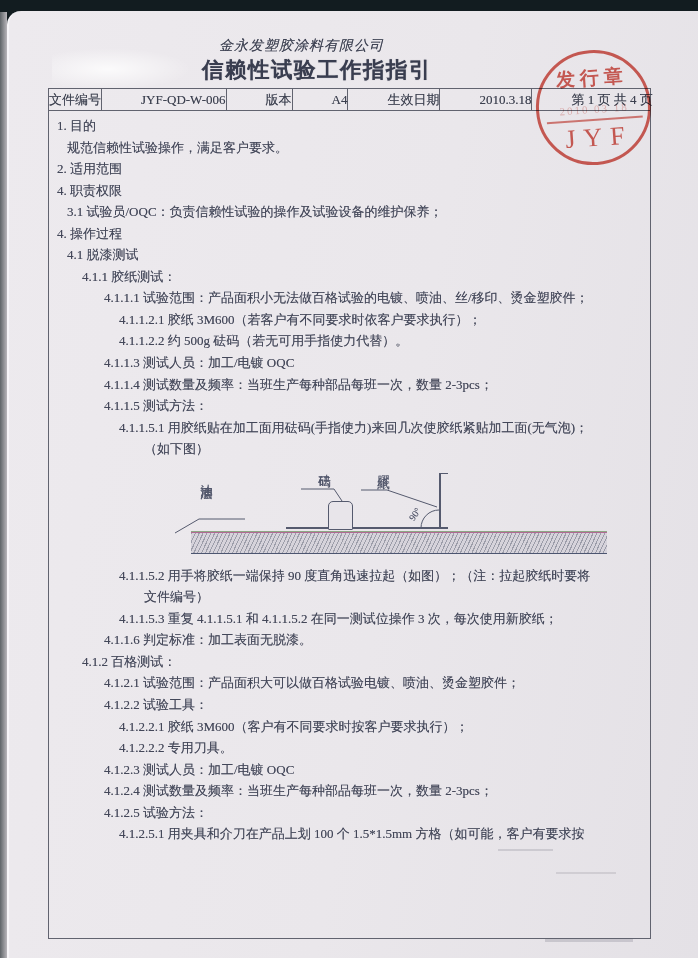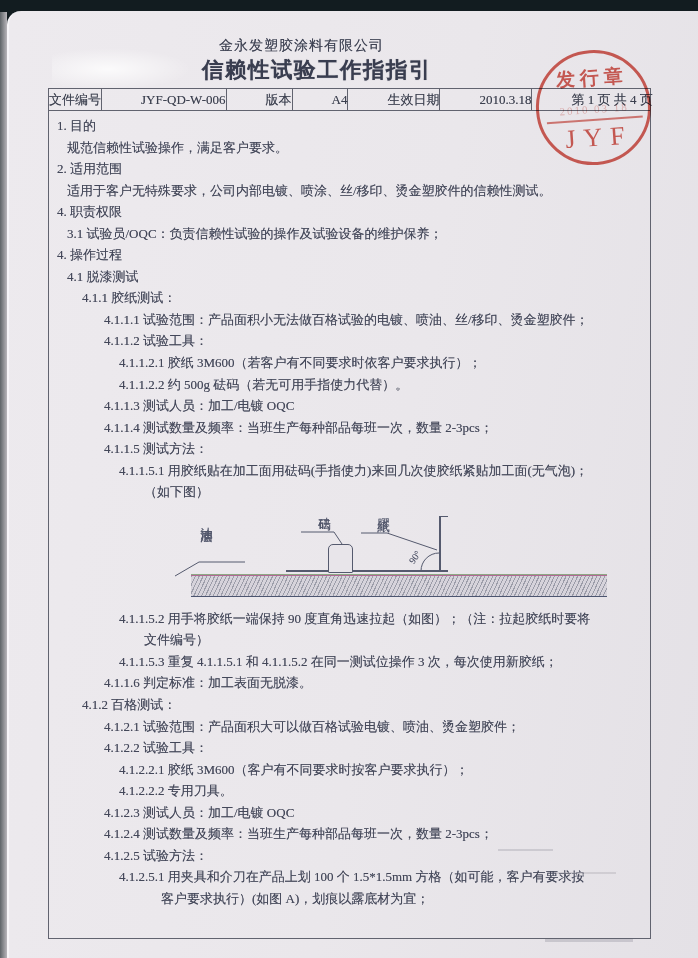--- a/index.html
+++ b/index.html
@@ -6,21 +6,21 @@
   .screen{position:relative;width:698px;height:958px;background:#121c20;overflow:hidden;
           font-family:"Liberation Serif","DejaVu Serif",serif;}
   .left-edge{position:absolute;left:0;top:12px;width:7px;height:946px;
              background:linear-gradient(90deg,#5f6468,#b8b5ba);}
   .paper{position:absolute;left:7px;top:11px;width:691px;height:947px;
          background:linear-gradient(100deg,#edeaee 0%,#eae7eb 55%,#e4e1e6 100%);
          border-top-left-radius:14px;border-left:2px solid #f7f5f8;}
   .stain{position:absolute;left:52px;top:48px;width:140px;height:42px;
          background:radial-gradient(ellipse at 40% 50%,rgba(255,255,255,.8),rgba(255,255,255,0) 70%);}
   .company{position:absolute;left:219px;top:37px;font-size:14px;letter-spacing:1px;color:#3e4253;
-           text-shadow:0 0 .6px rgba(62,66,83,.6);}
+           text-shadow:0 0 .6px rgba(62,66,83,.6);font-style:italic;}
   .title{position:absolute;left:190px;top:55px;font-size:21.5px;font-weight:bold;letter-spacing:1.5px;
          color:#393d4f;text-shadow:0 0 .7px rgba(57,61,79,.65);margin-left:12px;}
   .frame{position:absolute;left:48px;top:88px;width:601px;height:849px;border:1.4px solid #61636f;}
   .htable{display:flex;height:21px;border-bottom:1.4px solid #61636f;font-size:13px;color:#3c404f;gap:39px;}
   .hcell{display:flex;align-items:center;justify-content:center;border-right:1.2px solid #61636f;
          white-space:nowrap;text-shadow:0 0 .5px rgba(60,64,79,.5);}
   .hc0{width:80px;}.hc1{width:119px;text-align:center;}.hc2{width:58px;}.hc3{width:45px;}
   .hc4{width:83px;}.hc5{width:100px;}.hc6{flex:1;border-right:none;}
   .content{padding-top:4px;font-size:13px;line-height:21.55px;color:#434759;
            text-shadow:0 0 .55px rgba(67,71,89,.55);}
@@ -83,28 +83,26 @@
       <div class="hcell hc3">A4</div>
       <div class="hcell hc4">生效日期</div>
       <div class="hcell hc5">2010.3.18</div>
       <div class="hcell hc6">第 1 页 共 4 页</div>
     </div>
 
     <div class="content">
       <div class="ln i0">1.  目的</div>
       <div class="ln i1">规范信赖性试验操作，满足客户要求。</div>
       <div class="ln i0">2.  适用范围</div>
-      <div class="ln i1">适用于客户无特殊要求，公司内部电镀、喷涂、丝/移印、烫金塑胶件的信赖性测试。</div>
       <div class="ln i0">4.  职责权限</div>
       <div class="ln i1">3.1 试验员/OQC：负责信赖性试验的操作及试验设备的维护保养；</div>
       <div class="ln i0">4.  操作过程</div>
       <div class="ln i1">4.1 脱漆测试</div>
       <div class="ln i2">4.1.1 胶纸测试：</div>
       <div class="ln i3">4.1.1.1 试验范围：产品面积小无法做百格试验的电镀、喷油、丝/移印、烫金塑胶件；</div>
-      <div class="ln i3">4.1.1.2 试验工具：</div>
       <div class="ln i4">4.1.1.2.1 胶纸 3M600（若客户有不同要求时依客户要求执行）；</div>
       <div class="ln i4">4.1.1.2.2 约 500g 砝码（若无可用手指使力代替）。</div>
       <div class="ln i3">4.1.1.3 测试人员：加工/电镀 OQC</div>
       <div class="ln i3">4.1.1.4 测试数量及频率：当班生产每种部品每班一次，数量 2-3pcs；</div>
       <div class="ln i3">4.1.1.5 测试方法：</div>
       <div class="ln i4">4.1.1.5.1 用胶纸贴在加工面用砝码(手指使力)来回几次使胶纸紧贴加工面(无气泡)；</div>
       <div class="ln i5">（如下图）</div>
 
       <div class="figure">
         <div class="fig-green"></div>
@@ -132,21 +130,20 @@
       <div class="ln i3">4.1.1.6 判定标准：加工表面无脱漆。</div>
       <div class="ln i2">4.1.2 百格测试：</div>
       <div class="ln i3">4.1.2.1 试验范围：产品面积大可以做百格试验电镀、喷油、烫金塑胶件；</div>
       <div class="ln i3">4.1.2.2 试验工具：</div>
       <div class="ln i4">4.1.2.2.1 胶纸 3M600（客户有不同要求时按客户要求执行）；</div>
       <div class="ln i4">4.1.2.2.2 专用刀具。</div>
       <div class="ln i3">4.1.2.3 测试人员：加工/电镀 OQC</div>
       <div class="ln i3">4.1.2.4 测试数量及频率：当班生产每种部品每班一次，数量 2-3pcs；</div>
       <div class="ln i3">4.1.2.5 试验方法：</div>
       <div class="ln i4">4.1.2.5.1 用夹具和介刀在产品上划 100 个 1.5*1.5mm 方格（如可能，客户有要求按</div>
-      <div class="ln i6">客户要求执行）(如图 A)，划痕以露底材为宜；</div>
     </div>
   </div>
 
   <div class="stamp">
     <div class="stamp-ring"></div>
     <div class="stamp-top">发行章</div>
     <div class="stamp-date">2010 03 18</div>
     <div class="stamp-line"></div>
     <div class="stamp-mono">JYF</div>
   </div>

